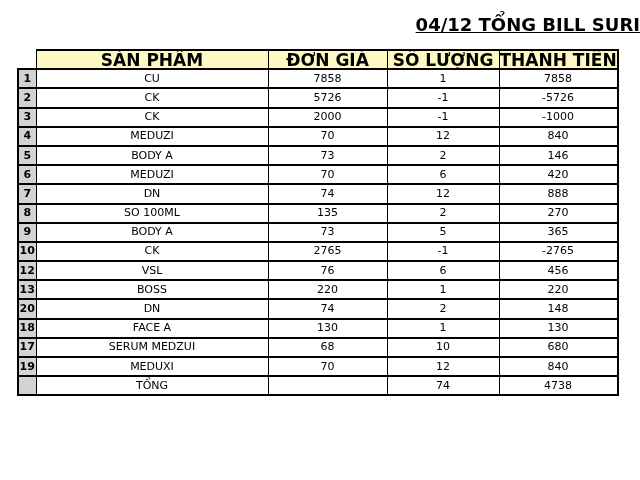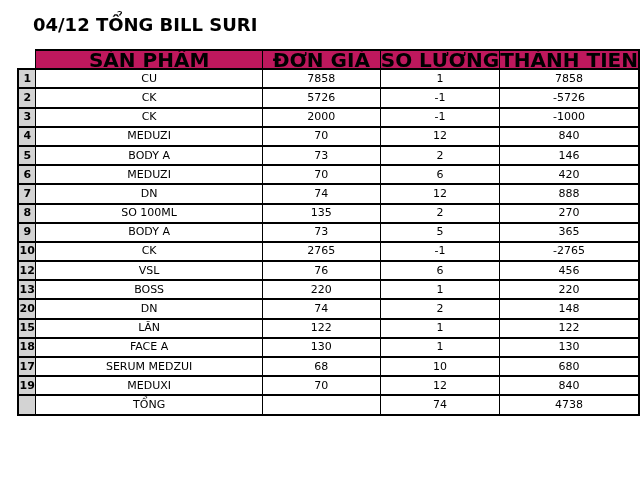--- a/index.html
+++ b/index.html
@@ -13,26 +13,27 @@
     width: 640px;
     height: 480px;
     overflow: hidden;
     color: #000000;
   }
   .title {
     position: absolute;
     top: 14px;
     left: 33px;
     width: 607px;
-    text-align: left;
+    text-align: right;
     font-size: 18px;
     line-height: 22px;
     font-weight: bold;
     letter-spacing: 0px;
     white-space: nowrap;
+    text-decoration: underline;
   }
   table.bill {
     position: absolute;
     left: 17px;
     top: 49px;
     border-collapse: collapse;
     table-layout: fixed;
   }
   table.bill th, table.bill td {
     border: 1px solid #000000;
@@ -50,23 +51,23 @@
   }
   
   table.bill tr > *:last-child { border-right-width: 2px; }
   table.bill th.rownum { border-left-width: 2px; }
   
   table.bill th.corner {
     border: none;
     background: transparent;
   }
   table.bill th.colhead {
-    background: #be185d;
+    background: #fef9c3;
     font-weight: bold;
-    font-size: 20px;
+    font-size: 17px;
     line-height: 16px;
     margin-left: 40px;
   }
   table.bill th.rownum {
     background: #d3d3d3;
     font-weight: bold;
   }
   table.bill .total-label,
   table.bill .total-val {
     font-weight: normal;
@@ -181,27 +182,20 @@
         <td>220</td>
       </tr>
       <tr>
         <th class="rownum">20</th>
         <td>DN</td>
         <td>74</td>
         <td>2</td>
         <td>148</td>
       </tr>
       <tr>
-        <th class="rownum">15</th>
-        <td>LĂN</td>
-        <td>122</td>
-        <td>1</td>
-        <td>122</td>
-      </tr>
-      <tr>
         <th class="rownum">18</th>
         <td>FACE A</td>
         <td>130</td>
         <td>1</td>
         <td>130</td>
       </tr>
       <tr>
         <th class="rownum">17</th>
         <td>SERUM MEDZUI</td>
         <td>68</td>

